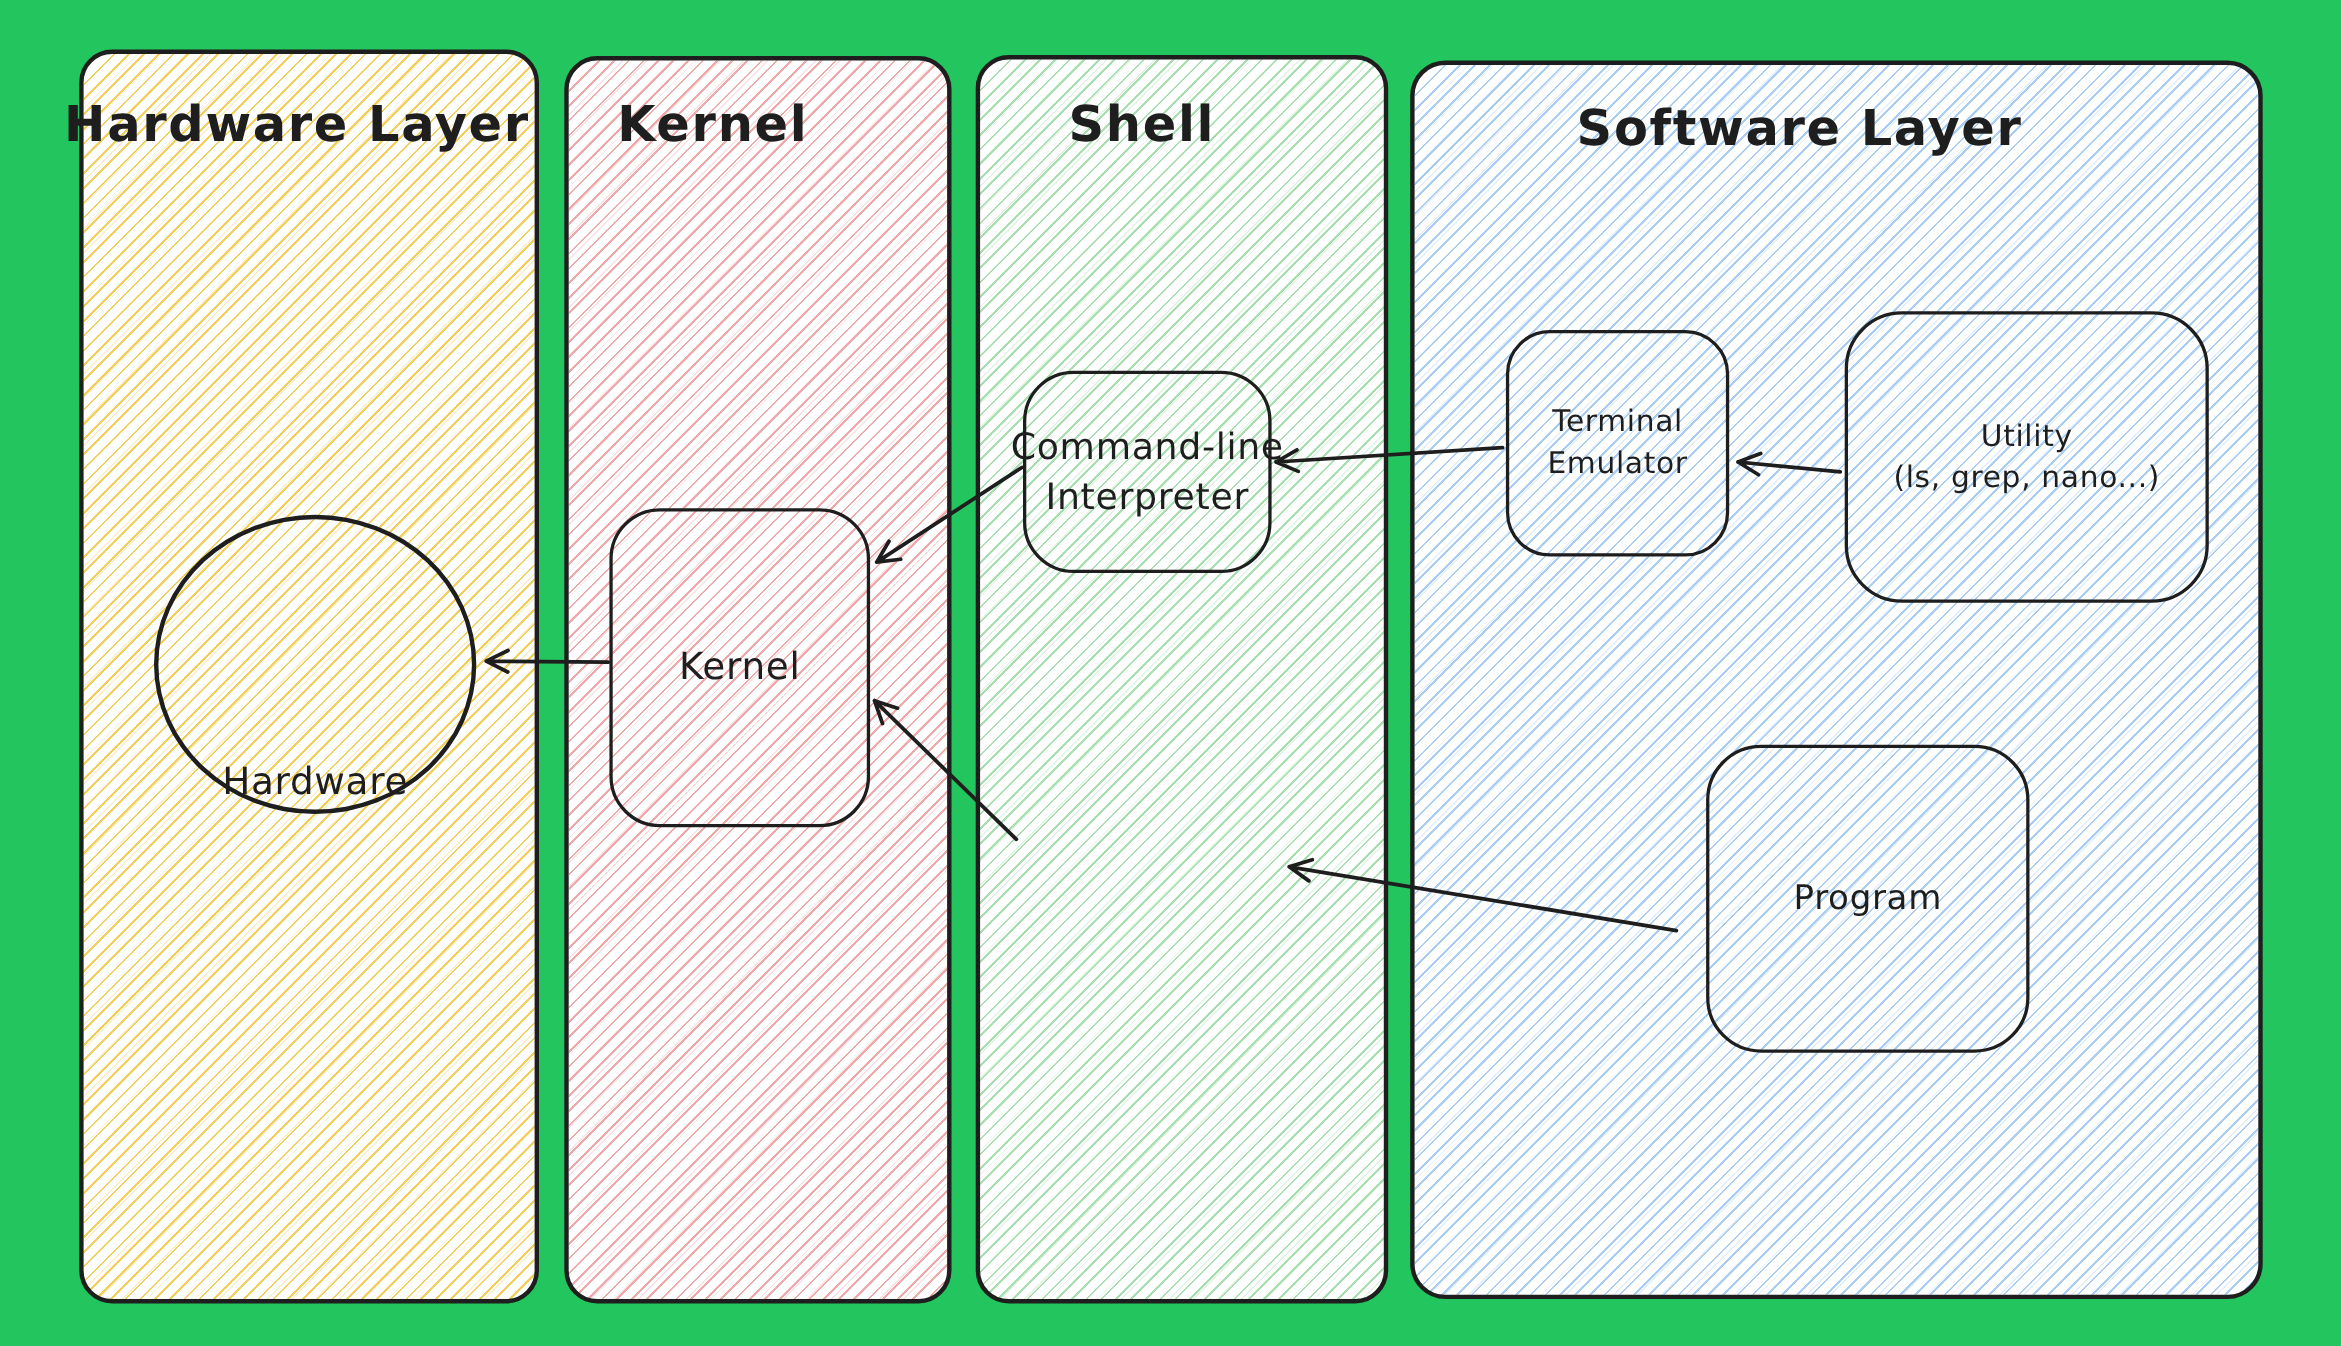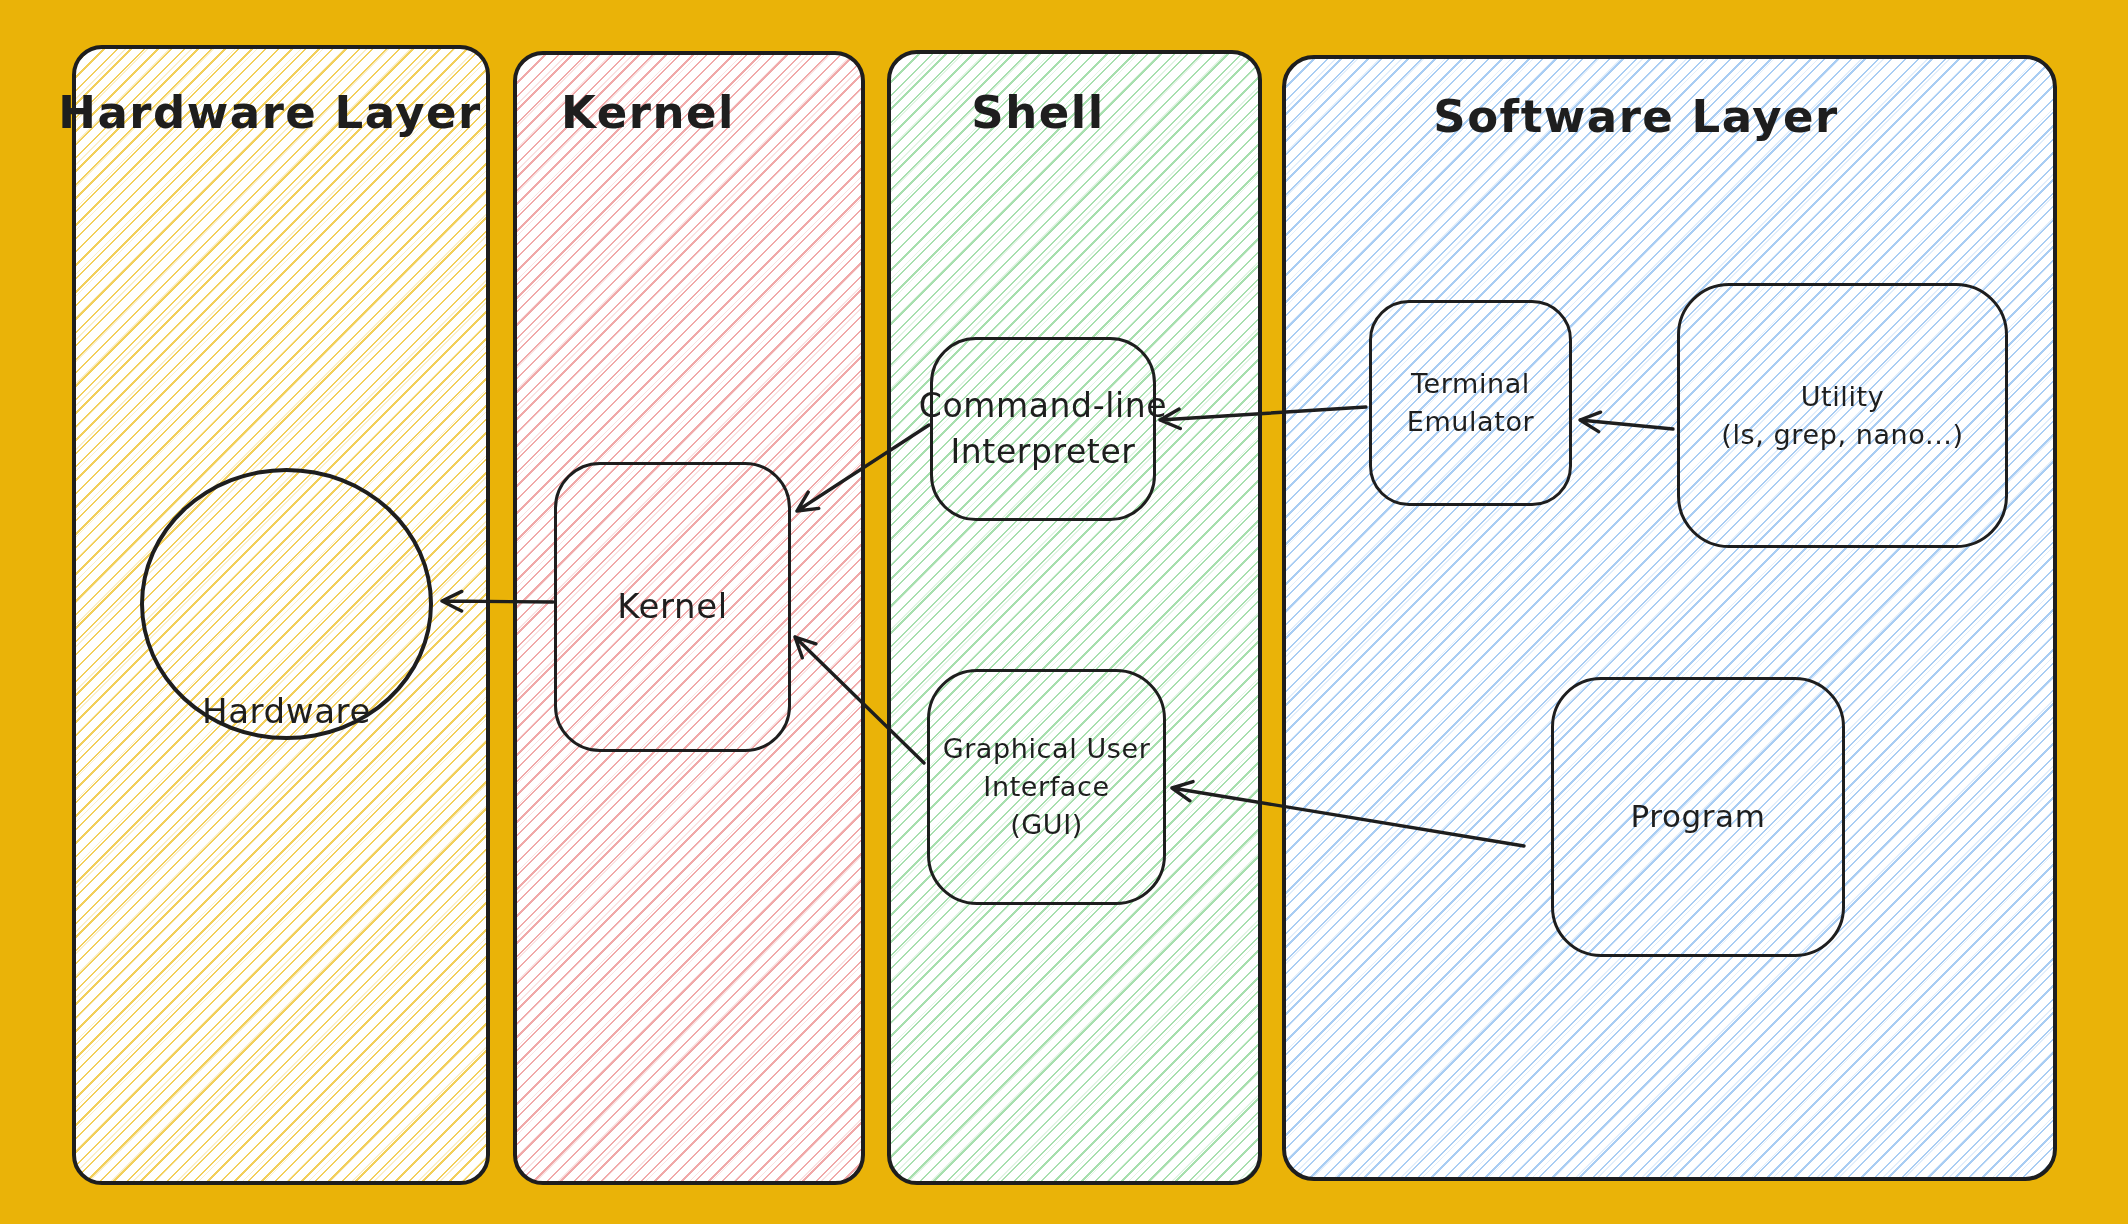--- a/index.html
+++ b/index.html
@@ -48,21 +48,21 @@
     position: absolute;
     left: 0; top: 0;
     width: 2128px; height: 1224px;
     z-index: 4;
     pointer-events: none;
   }
 </style>
 </head>
 <body>
 
-<div class="canvas" style="background: #eab308;">
+<div class="canvas" style="background: #22c55e;">
     <div class="panel" style="left: 72px; top: 45px; width: 418px; height: 1140px; border-radius: 30px; border-color: rgb(30, 30, 30); background-image: repeating-linear-gradient(135deg, rgb(242, 207, 91) 0px, rgb(242, 207, 91) 1.7px, transparent 1.7px, transparent 9.5px), repeating-linear-gradient(135deg, rgba(242, 207, 91, 0.333) 3.5px, rgba(242, 207, 91, 0.333) 4.6px, transparent 4.6px, transparent 19px);"></div>
     <div class="panel-title" style="left: 270px; top: 86px; color: rgb(30, 30, 30);">Hardware Layer</div>
     <div class="panel" style="left: 513px; top: 51px; width: 352px; height: 1134px; border-radius: 30px; border-color: rgb(30, 30, 30); background-image: repeating-linear-gradient(135deg, rgb(240, 169, 169) 0px, rgb(240, 169, 169) 1.7px, transparent 1.7px, transparent 9.5px), repeating-linear-gradient(135deg, rgba(240, 169, 169, 0.333) 3.5px, rgba(240, 169, 169, 0.333) 4.6px, transparent 4.6px, transparent 19px);"></div>
     <div class="panel-title" style="left: 648px; top: 86px; color: rgb(30, 30, 30);">Kernel</div>
     <div class="panel" style="left: 887px; top: 50px; width: 375px; height: 1135px; border-radius: 30px; border-color: rgb(30, 30, 30); background-image: repeating-linear-gradient(135deg, rgb(167, 223, 174) 0px, rgb(167, 223, 174) 1.7px, transparent 1.7px, transparent 9.5px), repeating-linear-gradient(135deg, rgba(167, 223, 174, 0.333) 3.5px, rgba(167, 223, 174, 0.333) 4.6px, transparent 4.6px, transparent 19px);"></div>
     <div class="panel-title" style="left: 1038px; top: 86px; color: rgb(30, 30, 30);">Shell</div>
     <div class="panel" style="left: 1282px; top: 55px; width: 775px; height: 1126px; border-radius: 32px; border-color: rgb(30, 30, 30); background-image: repeating-linear-gradient(135deg, rgb(169, 205, 243) 0px, rgb(169, 205, 243) 1.7px, transparent 1.7px, transparent 9.5px), repeating-linear-gradient(135deg, rgba(169, 205, 243, 0.333) 3.5px, rgba(169, 205, 243, 0.333) 4.6px, transparent 4.6px, transparent 19px);"></div>
     <div class="panel-title" style="left: 1636px; top: 90px; color: rgb(30, 30, 30);">Software Layer</div>
     <div class="node ellipse" style="left: 140px; top: 468px; width: 293px; height: 272px; font-size: 34px; border-color: rgb(30, 30, 30);">
       <div class="node-line">Hardware</div>
@@ -74,25 +74,20 @@
       <div class="node-line">Command-line</div>
       <div class="node-line">Interpreter</div>
     </div>
     <div class="node " style="left: 1369px; top: 300px; width: 203px; height: 206px; font-size: 27px; border-color: rgb(30, 30, 30); border-radius: 40px;">
       <div class="node-line">Terminal</div>
       <div class="node-line">Emulator</div>
     </div>
     <div class="node " style="left: 1677px; top: 283px; width: 331px; height: 265px; font-size: 27px; border-color: rgb(30, 30, 30); border-radius: 52px;">
       <div class="node-line">Utility</div>
       <div class="node-line">(ls, grep, nano...)</div>
-    </div>
-    <div class="node " style="left: 927px; top: 669px; width: 239px; height: 236px; font-size: 27px; border-color: rgb(30, 30, 30); border-radius: 50px;">
-      <div class="node-line">Graphical User</div>
-      <div class="node-line">Interface</div>
-      <div class="node-line">(GUI)</div>
     </div>
     <div class="node " style="left: 1527px; top: 677px; width: 294px; height: 280px; font-size: 31px; border-color: rgb(30, 30, 30); border-radius: 50px; margin-left: 24px;">
       <div class="node-line">Program</div>
     </div>
     <svg class="edges" viewBox="0 0 2128 1224">
       <g>
         <path d="M1673 429 L1580 420 M1580 420 L1600.6 412.2 M1580 420 L1598.7 431.6" fill="none" stroke="#1e1e1e" stroke-width="3.4" stroke-linecap="round" stroke-linejoin="round"></path>
       </g>
       <g>
         <path d="M1366 407 L1160 420 M1160 420 L1179.1 409.0 M1160 420 L1180.3 428.5" fill="none" stroke="#1e1e1e" stroke-width="3.4" stroke-linecap="round" stroke-linejoin="round"></path>

